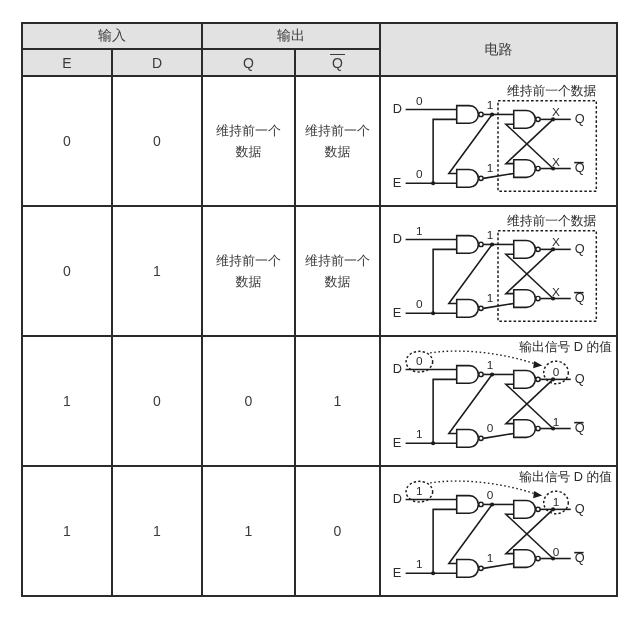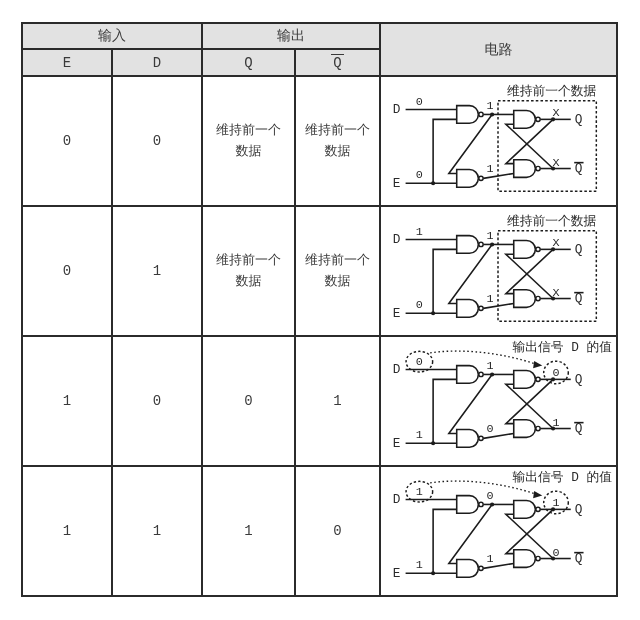--- a/index.html
+++ b/index.html
@@ -1,21 +1,21 @@
 <!DOCTYPE html>
 <html><head>
 <meta charset="utf-8">
 <style>
   html,body{margin:0;padding:0;background:#ffffff;}
   body{
     width:640px;height:620px;overflow:hidden;
     font-family:"Liberation Sans","DejaVu Sans",sans-serif;
     color:#3a3a3a;
   }
-  .page{padding:22px 12px 0 21px;box-sizing:border-box;font-family:Liberation Mono, monospace;}
+  .page{padding:22px 12px 0 21px;box-sizing:border-box;}
   table.truth-table{
     border-collapse:collapse;table-layout:fixed;
     width:597px;
   }
   table.truth-table th, table.truth-table td{
     border:2px solid #2b2b2b;
     text-align:center;vertical-align:middle;
     padding:0;
   }
   thead th{background:#e2e2e2;font-weight:normal;font-size:14px;color:#3a3a3a;}

